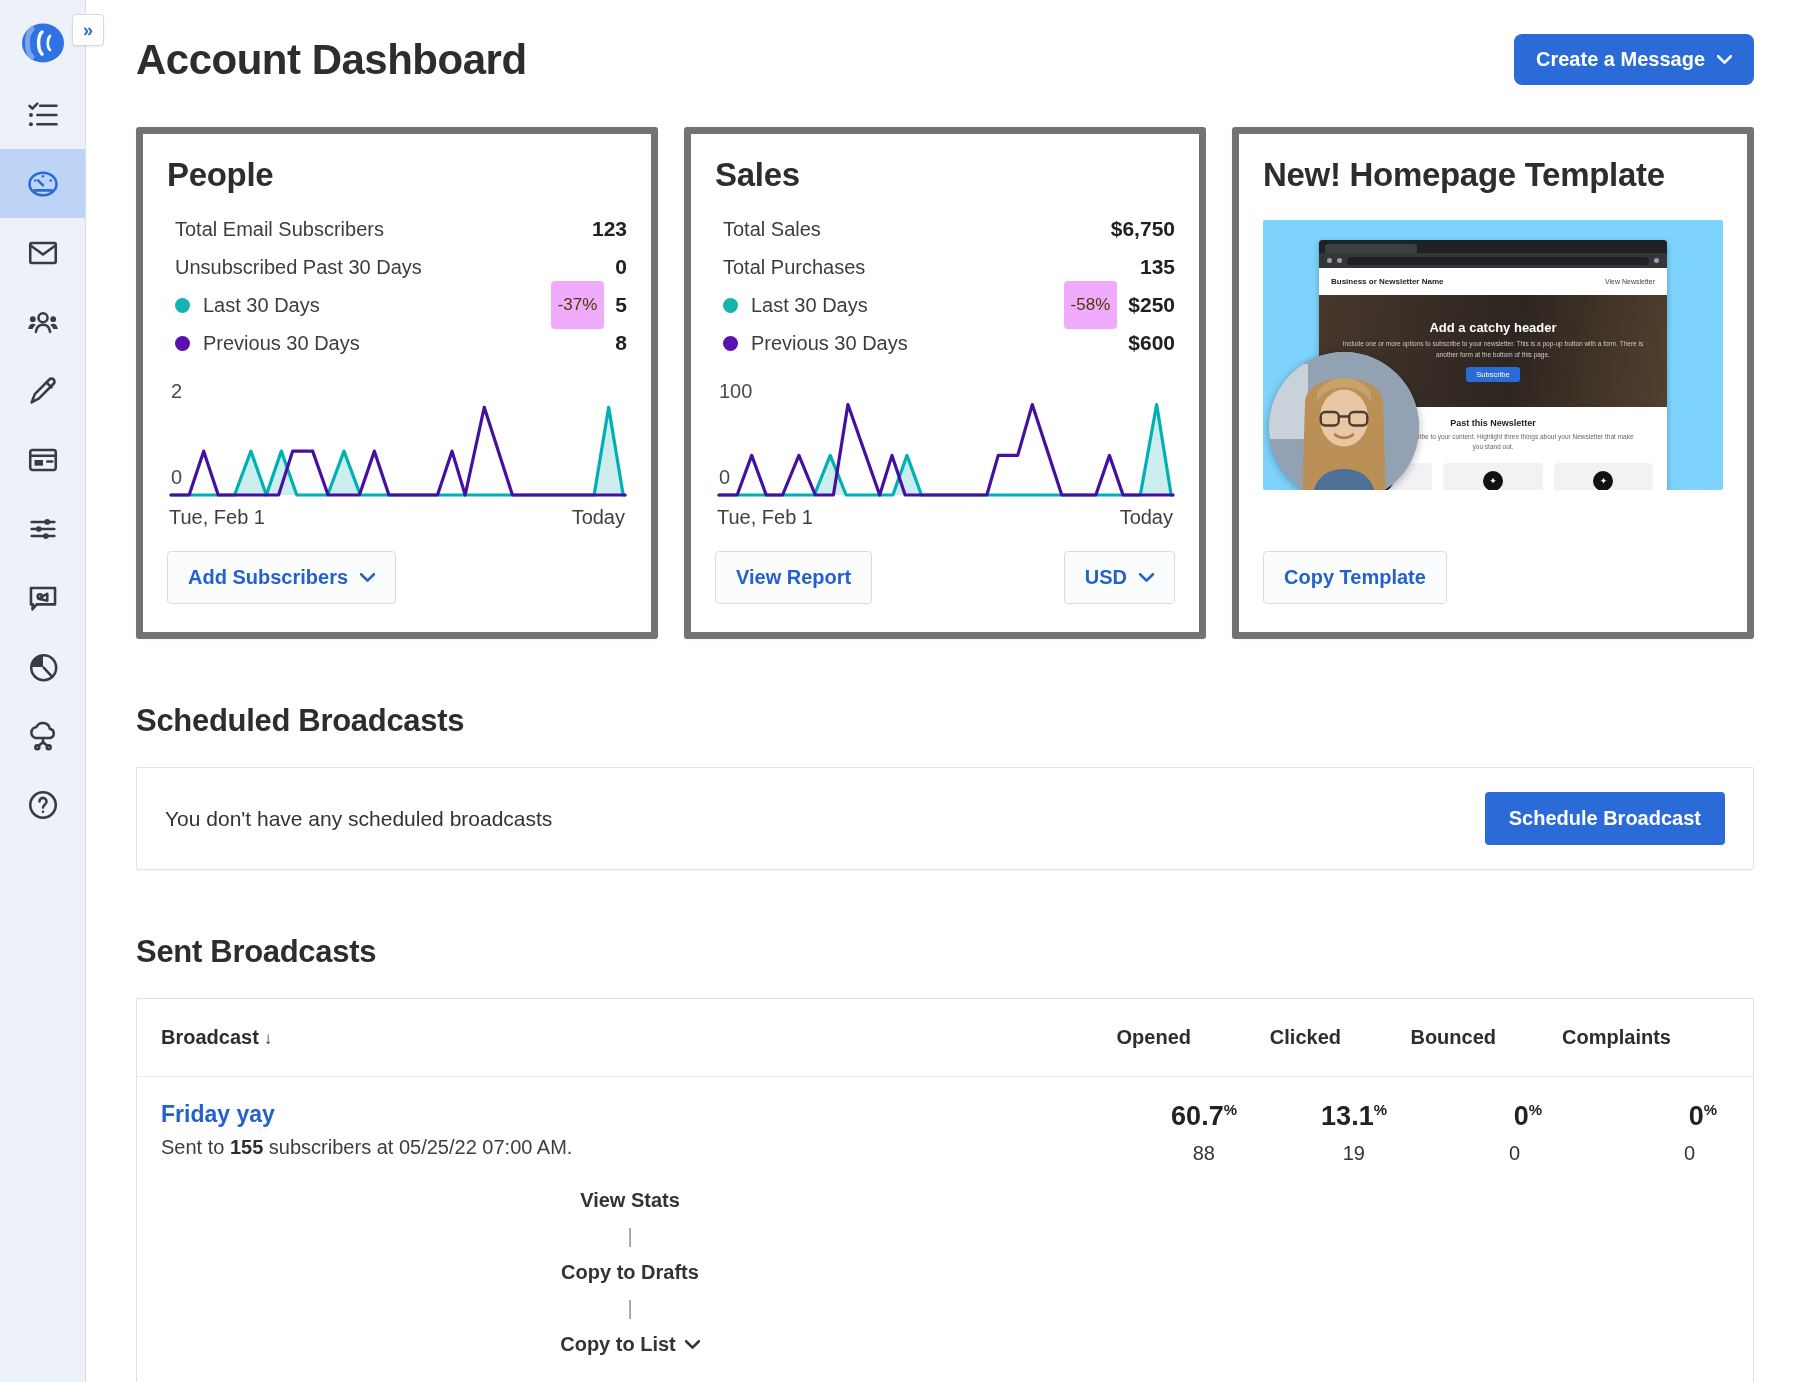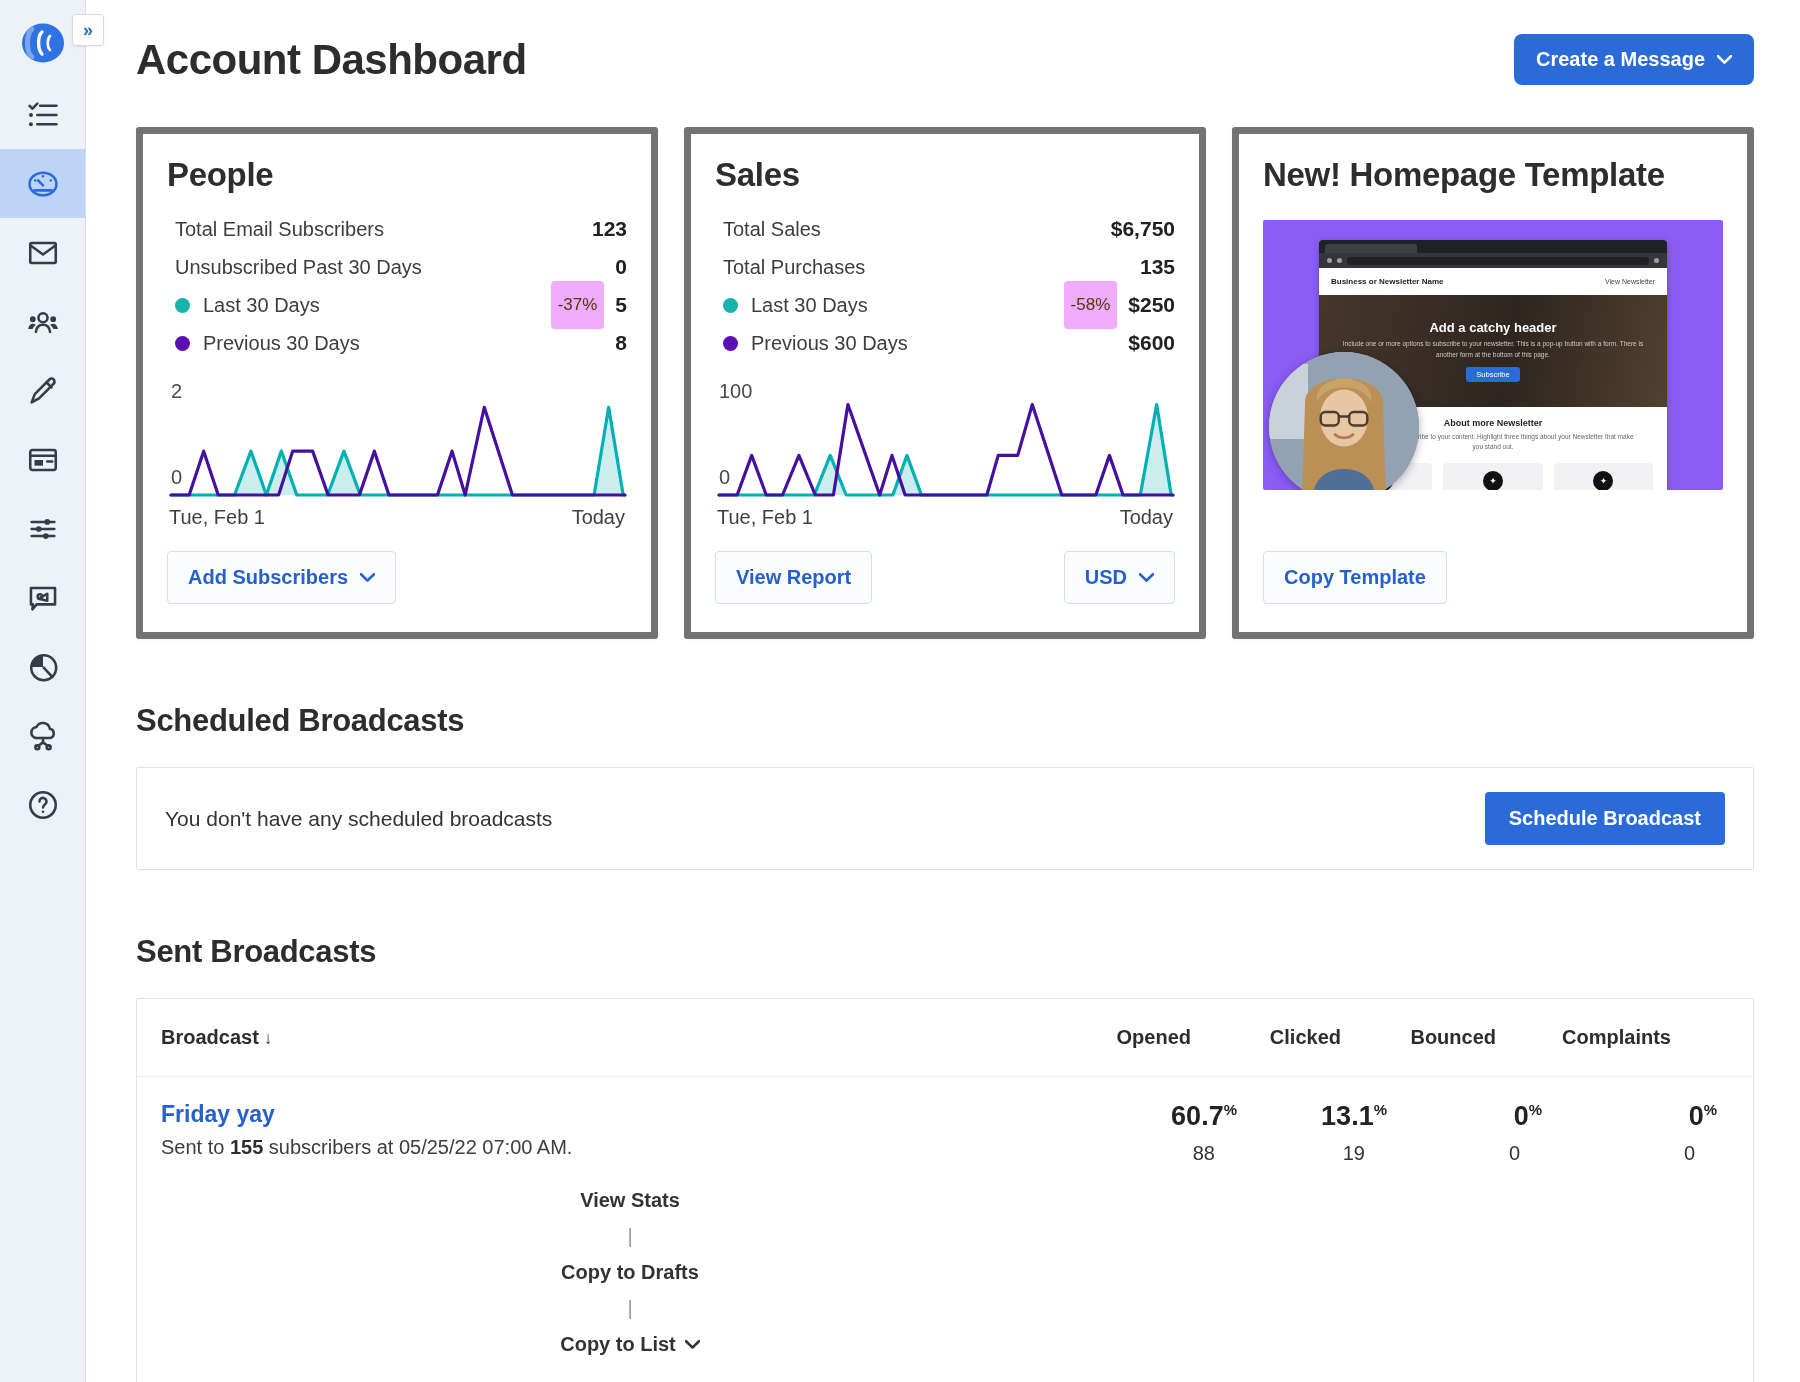--- a/index.html
+++ b/index.html
@@ -46,21 +46,21 @@
   .chart-plot svg{width:100%;height:100%;overflow:visible;display:block;}
   .y-top{position:absolute;top:-6px;left:4px;font-size:20px;color:#4a4a4a;}
   .y-bottom{position:absolute;bottom:62px;left:4px;font-size:20px;color:#4a4a4a;}
   .x-labels{position:absolute;left:2px;right:2px;bottom:22px;display:flex;justify-content:space-between;
     font-size:20px;color:#3f3f3f;}
   .card-footer{display:flex;justify-content:space-between;align-items:center;}
   .btn-outline{background:#fbfcfe;border:1px solid #d8dce3;border-radius:4px;color:#2461cc;font-weight:700;
     font-size:20px;padding:14px 20px;display:inline-flex;align-items:center;gap:12px;cursor:pointer;font-family:inherit;}
 
   
-  .thumb{position:relative;height:270px;background:#8b5cf6;border-radius:2px;overflow:hidden;margin:10px 0 26px 0;cursor:pointer;}
+  .thumb{position:relative;height:270px;background:#7dd3fc;border-radius:2px;overflow:hidden;margin:10px 0 26px 0;cursor:pointer;}
   .browser{position:absolute;left:56px;top:20px;width:348px;height:300px;background:#fff;border-radius:3px 3px 0 0;overflow:hidden;
     box-shadow:0 2px 6px rgba(0,0,0,.25);}
   .tabbar{height:13px;background:#202124;display:flex;align-items:flex-end;padding:0 6px;}
   .tab{width:92px;height:9px;background:#3c4043;border-radius:3px 3px 0 0;}
   .addrbar{height:15px;background:#35363a;display:flex;align-items:center;padding:0 8px;gap:5px;}
   .addrdot{width:5px;height:5px;border-radius:50%;background:#9aa0a6;}
   .addrpill{flex:1;height:8px;background:#202124;border-radius:4px;}
   .site-header{height:27px;display:flex;justify-content:space-between;align-items:center;padding:0 12px;background:#fff;}
   .site-name{font-size:8px;font-weight:700;color:#222;}
   .site-nav{font-size:7px;color:#444;}
@@ -365,21 +365,21 @@
             <div class="site-header">
               <span class="site-name">Business or Newsletter Name</span>
               <span class="site-nav">View Newsletter</span>
             </div>
             <div class="hero">
               <div class="hero-title">Add a catchy header</div>
               <div class="hero-sub">Include one or more options to subscribe to your newsletter. This is a pop-up button with a form. There is another form at the bottom of this page.</div>
               <div class="hero-cta">Subscribe</div>
             </div>
             <div class="about">
-              <div class="about-title">About more Newsletter</div>
+              <div class="about-title">Past this Newsletter</div>
               <div class="about-text">why they should subscribe to your content. Highlight three things about your Newsletter that make you stand out.</div>
               <div class="feature-row">
                 <div class="feature">
                     <div class="fcircle">✦</div>
                   </div>
                 <div class="feature">
                     <div class="fcircle">✦</div>
                   </div>
                 <div class="feature">
                     <div class="fcircle">✦</div>

